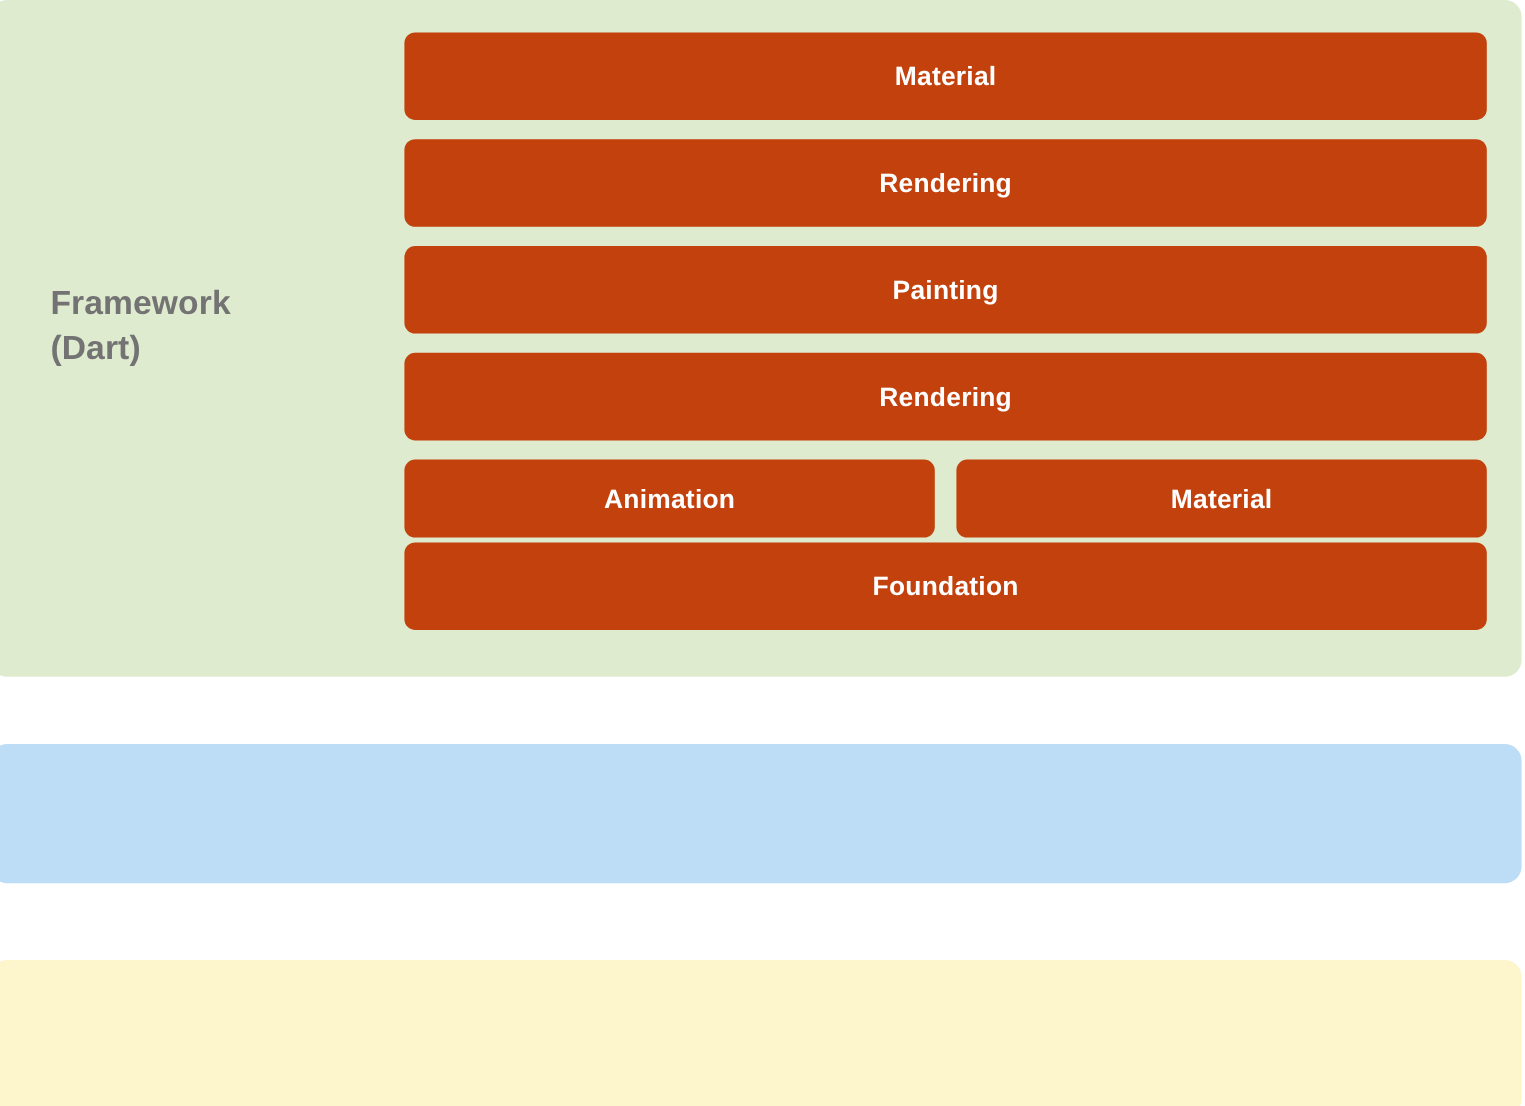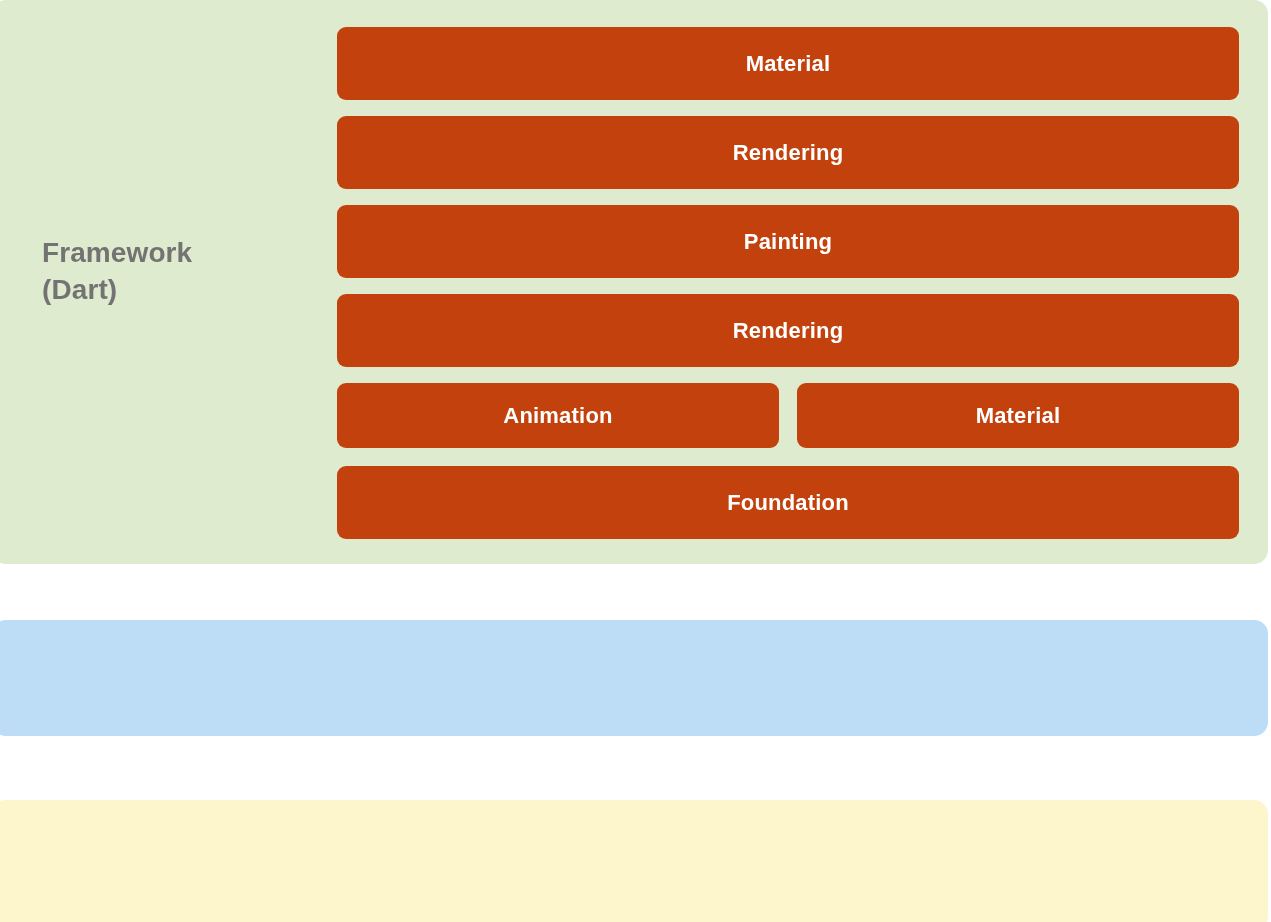--- a/index.html
+++ b/index.html
@@ -75,21 +75,21 @@
     justify-content: center;
     color: #ffffff;
     font-size: 22px;
     font-weight: 700;
     letter-spacing: 0.2px;
   }
 
   .cell-green { background: #c2410c; }
 
   
-  .row-triple { margin-bottom: 18px; }
+  .row-triple { margin-bottom: 4px; }
   .row-triple .cell { height: 65px; }
 
   
   .band-engine {
     left: -8px;
     top: 620px;
     width: 1276px;
     height: 116px;
     background: #bdddf7;
     border-radius: 14px;

